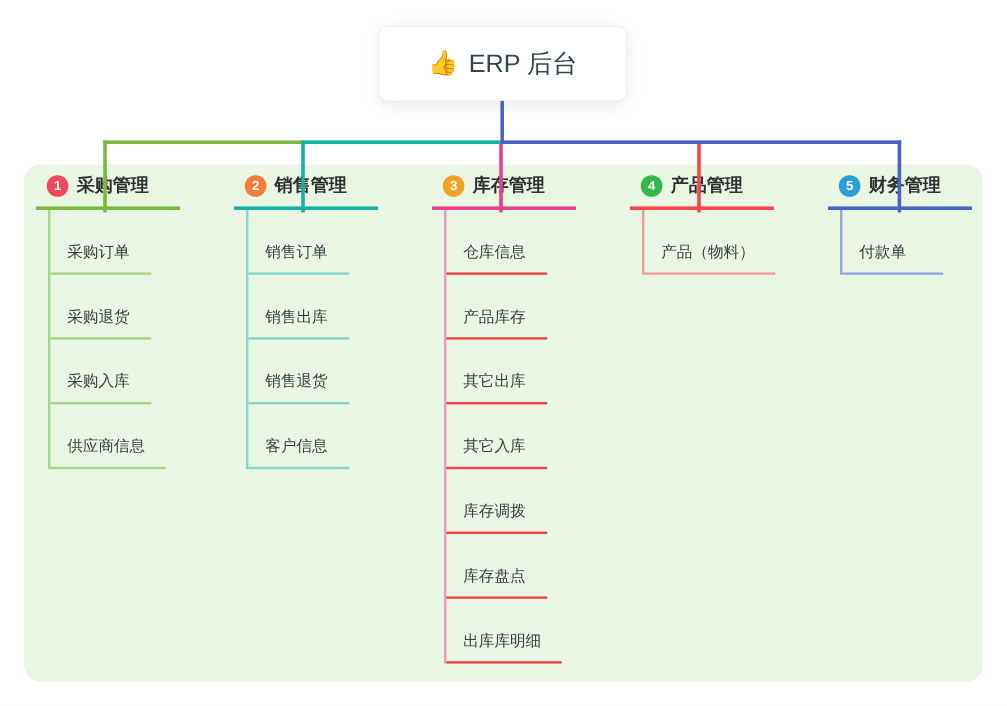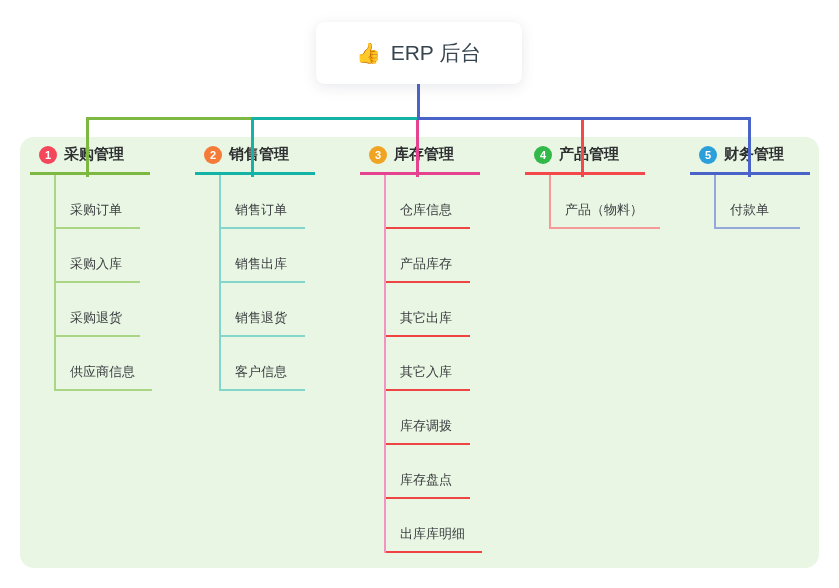--- a/index.html
+++ b/index.html
@@ -56,21 +56,21 @@
   .b1 .branch-title{border-bottom:3px solid #7db843;}
   .b2 .branch-title{border-bottom:3px solid #14b3a5;}
   .b3 .branch-title{border-bottom:3px solid #e5438f;}
   .b4 .branch-title{border-bottom:3px solid #f4494b;}
   .b5 .branch-title{border-bottom:3px solid #4a63c8;}
   .b1 .badge{background:#f5475c;} .b2 .badge{background:#f57b38;}
   .b3 .badge{background:#f0a424;} .b4 .badge{background:#33b949;}
   .b5 .badge{background:#2b9fd9;}
 
   .children{
-    list-style:none;margin:0 0 0 24px;padding:0;width:fit-content;
+    list-style:none;margin:0 0 0 10px;padding:0;width:fit-content;
   }
   .b1 .children{border-left:2px solid #a9d584;}
   .b2 .children{border-left:2px solid #84d5ca;}
   .b3 .children{border-left:2px solid #f293c2;}
   .b4 .children{border-left:2px solid #f59a98;}
   .b5 .children{border-left:2px solid #95a8dc;}
   .children li{
     height:54px;box-sizing:border-box;width:fit-content;min-width:84px;
     display:flex;align-items:flex-end;
     padding:0 17px 8px 14px;
@@ -104,22 +104,22 @@
 
   <div class="panel">
 
     <div class="branch branch-1 b1">
       <div class="branch-title">
         <span class="badge">1</span>
         <span>采购管理</span>
       </div>
       <ul class="children">
         <li>采购订单</li>
+        <li>采购退货</li>
         <li>采购入库</li>
-        <li>采购退货</li>
         <li>供应商信息</li>
       </ul>
     </div>
 
     <div class="branch branch-2 b2">
       <div class="branch-title">
         <span class="badge">2</span>
         <span>销售管理</span>
       </div>
       <ul class="children">

